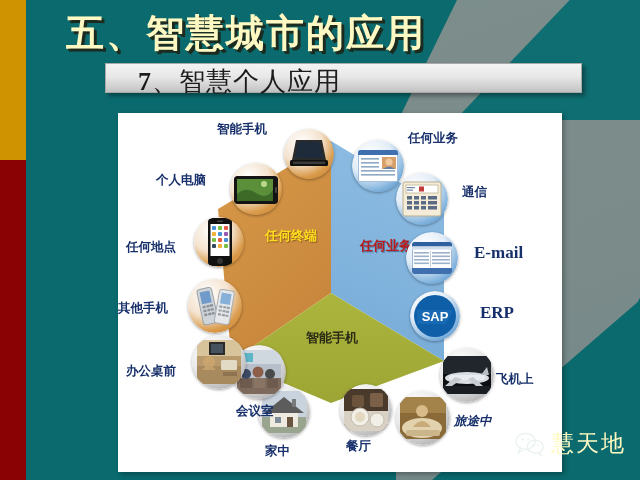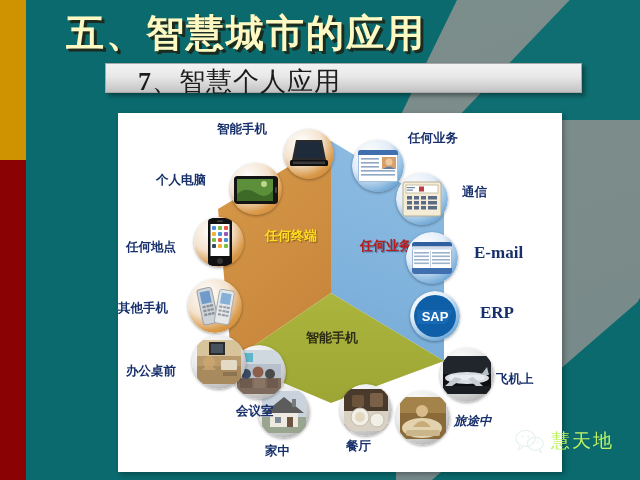--- a/index.html
+++ b/index.html
@@ -165,22 +165,22 @@
   }
   
   #watermark {
     position: absolute;
     left: 515px; top: 428px;
     display: flex; align-items: center; gap: 6px;
     z-index: 5;
   }
   #wechat-icon { width: 30px; height: 24px; position: relative; }
   #watermark-text {
-    font-size: 19px;
-    color: #bef264;
+    font-size: 23px;
+    color: #fef9c3;
     letter-spacing: 2px;
     white-space: nowrap;
     font-family: "Liberation Sans", "DejaVu Sans", sans-serif;
   }
 </style>
 </head>
 <body>
 
 <div id="slide">
 

